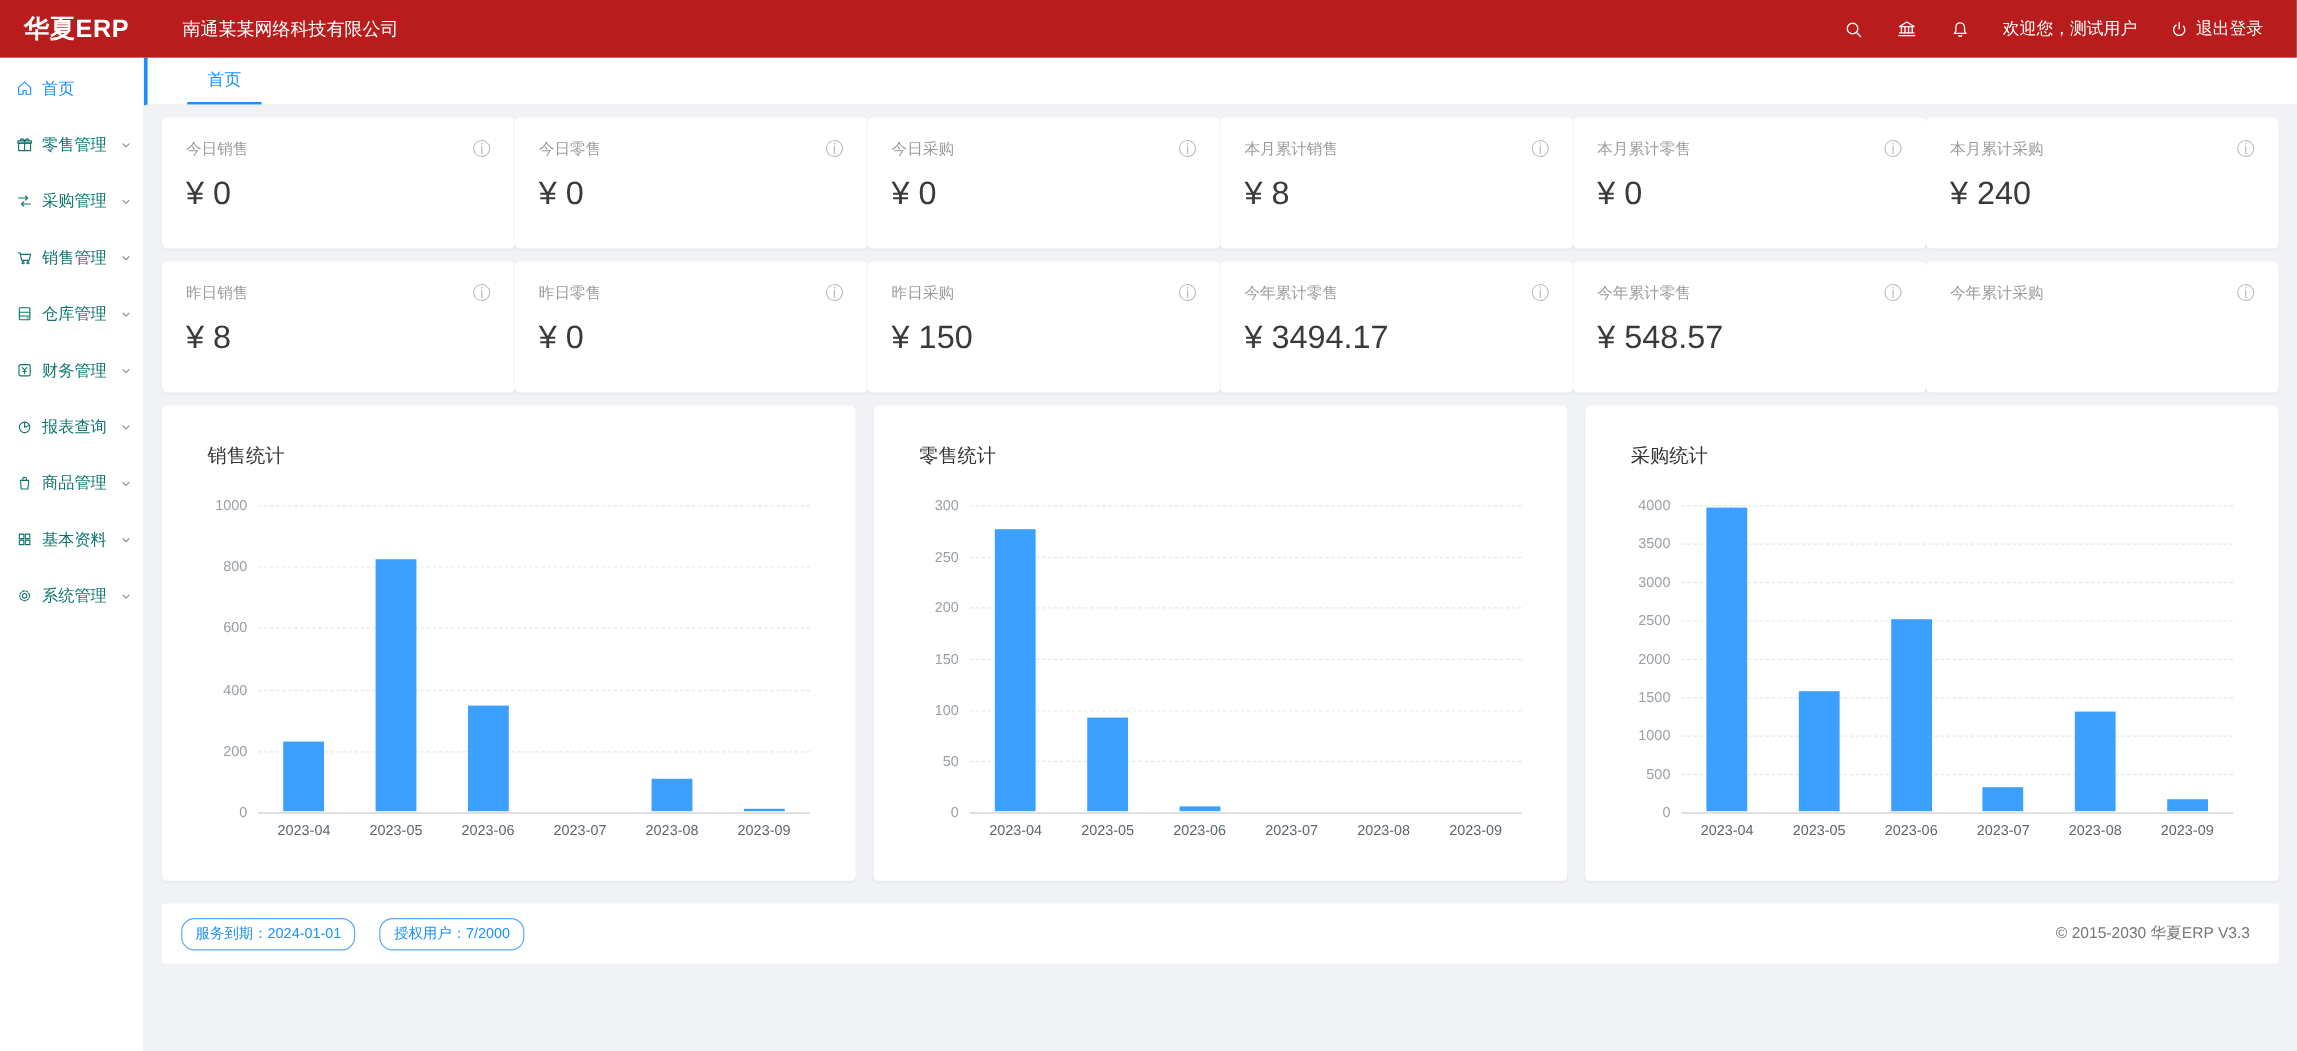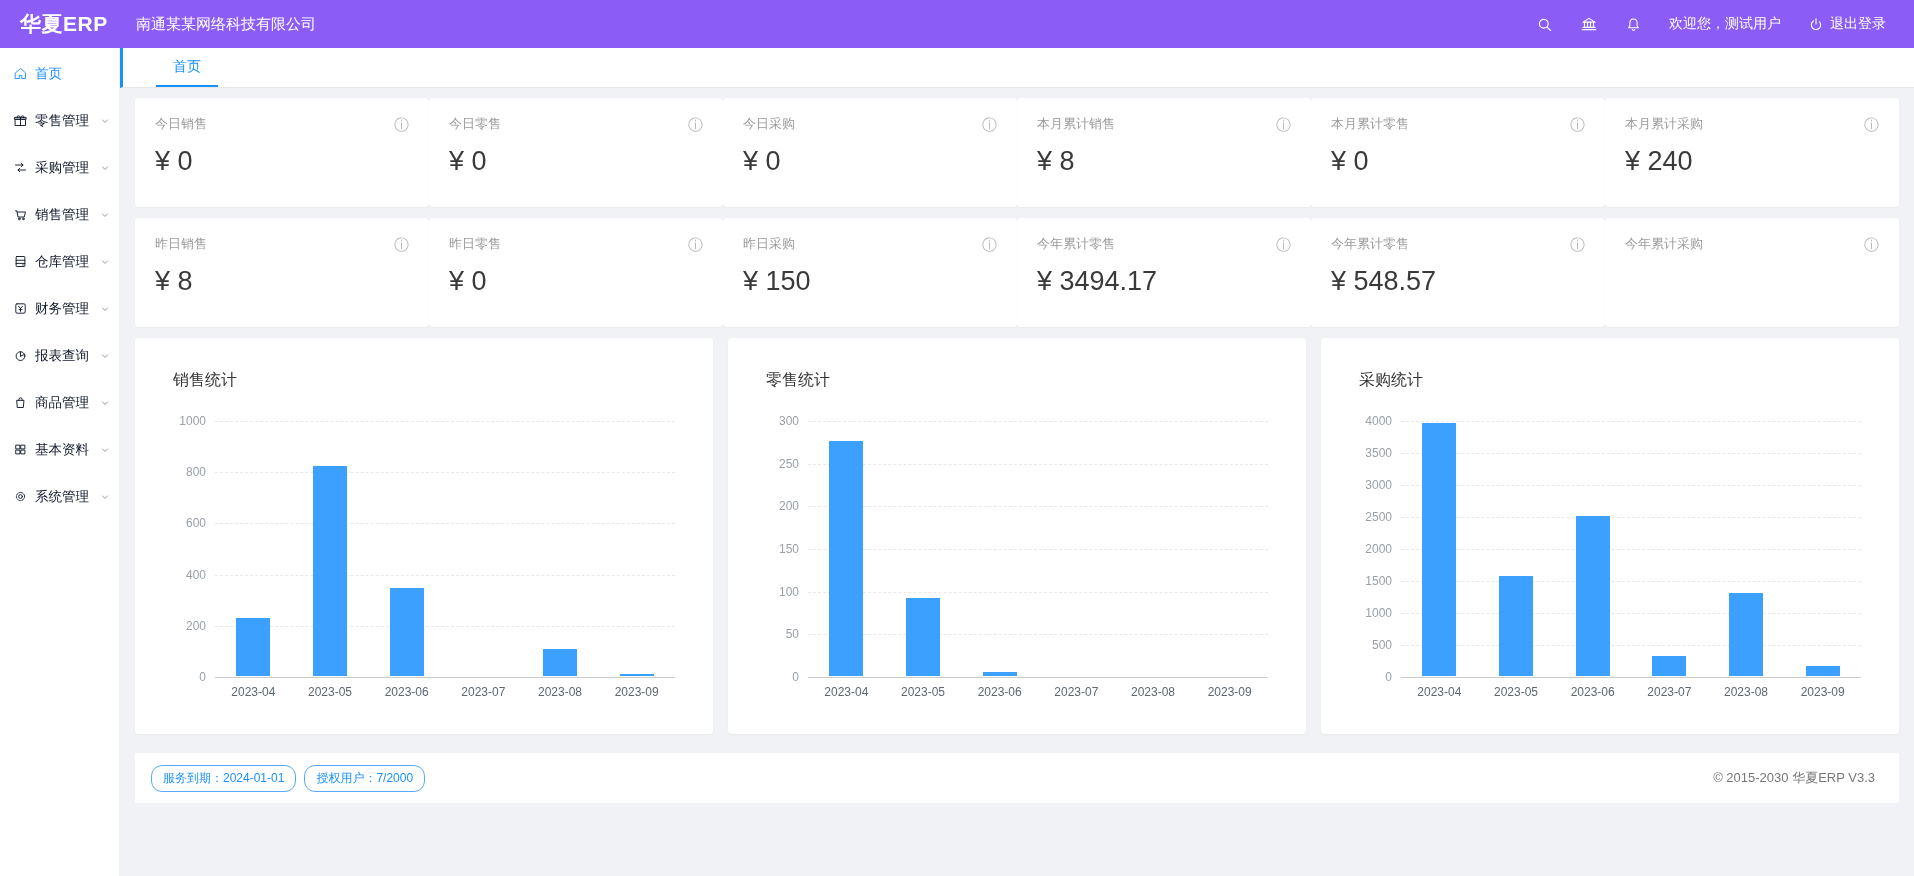--- a/index.html
+++ b/index.html
@@ -1,30 +1,30 @@
 <!DOCTYPE html>
 <html><head>
 <meta charset="utf-8">
 <style>
   html,body{margin:0;padding:0;}
   body{width:1914px;height:876px;position:relative;overflow:hidden;background:#f0f2f5;
        font-family:"Liberation Sans",sans-serif;}
   
-  .hdr{position:absolute;top:0;left:0;width:100%;height:48px;background:#8b5cf6;display:flex;
+  .hdr{position:absolute;top:0;left:0;width:100%;height:48px;background:#b91c1c;display:flex;
        align-items:center;color:#fff;z-index:10;box-sizing:border-box;}
   .logo{width:120px;box-sizing:border-box;padding-left:20px;font-size:21px;font-weight:bold;
         letter-spacing:.5px;white-space:nowrap;cursor:pointer;}
-  .company{font-size:15px;margin-left:16px;}
+  .company{font-size:15px;margin-left:32px;}
   .hdr-right{margin-left:auto;display:flex;align-items:center;gap:27px;padding-right:28px;font-size:14px;}
   .hicon{display:flex;align-items:center;cursor:pointer;line-height:0;}
   .logout{display:flex;align-items:center;gap:6px;cursor:pointer;white-space:nowrap;}
   
   .sidebar{position:absolute;top:48px;left:0;bottom:0;width:120px;background:#fff;
            border-right:1px solid #f0f0f0;box-sizing:border-box;padding-top:2px;z-index:5;}
-  .side-item{height:47px;display:flex;align-items:center;padding:0 9px 0 13px;color:#0f172a;
+  .side-item{height:47px;display:flex;align-items:center;padding:0 9px 0 13px;color:#0f766e;
              font-size:13.5px;cursor:pointer;}
   .side-item .sicon{display:flex;margin-right:7px;line-height:0;}
   .side-item .slabel{flex:1;white-space:nowrap;}
   .side-item .chev{display:flex;color:#8c8c8c;line-height:0;}
   .side-item.active{color:#1890ff;}
   
   .tabbar{position:absolute;top:48px;left:120px;right:0;height:40px;background:#fff;
           border-bottom:1px solid #e8e8e8;border-left:3px solid #1890ff;box-sizing:border-box;
           display:flex;align-items:flex-end;padding-left:33px;z-index:4;}
   .tab{height:37px;line-height:37px;padding:0 17px;color:#1890ff;font-size:14px;
@@ -47,21 +47,21 @@
   .gridline.zero{border-top:1px solid #ccc;}
   .ylabel{position:absolute;right:calc(100% + 9px);transform:translateY(-50%);font-size:12px;
           color:#99a0a8;white-space:nowrap;}
   .bar{position:absolute;width:34px;bottom:1px;transform:translateX(-50%);}
   .xlabels{display:flex;margin:8px 12px 0 54px;}
   .xlabels span{flex:1;text-align:center;font-size:12px;color:#5c6770;}
   
   .footer{margin-top:19px;background:#fff;height:50px;border-radius:2px;display:flex;
           align-items:center;padding:0 24px 0 16px;}
   .badge{border:1px solid #5aa9f8;color:#1890ff;font-size:12px;padding:4px 11px;
-         border-radius:11px;margin-right:8px;background:#fff;white-space:nowrap;cursor:pointer;}
+         border-radius:11px;margin-right:20px;background:#fff;white-space:nowrap;cursor:pointer;}
   .copyright{margin-left:auto;color:#777;font-size:13px;}
   svg{display:block;}
 </style>
 </head>
 <body>
 
 <header class="hdr">
   <div class="logo">华夏ERP</div>
   <div class="company">南通某某网络科技有限公司</div>
   <div class="hdr-right">

